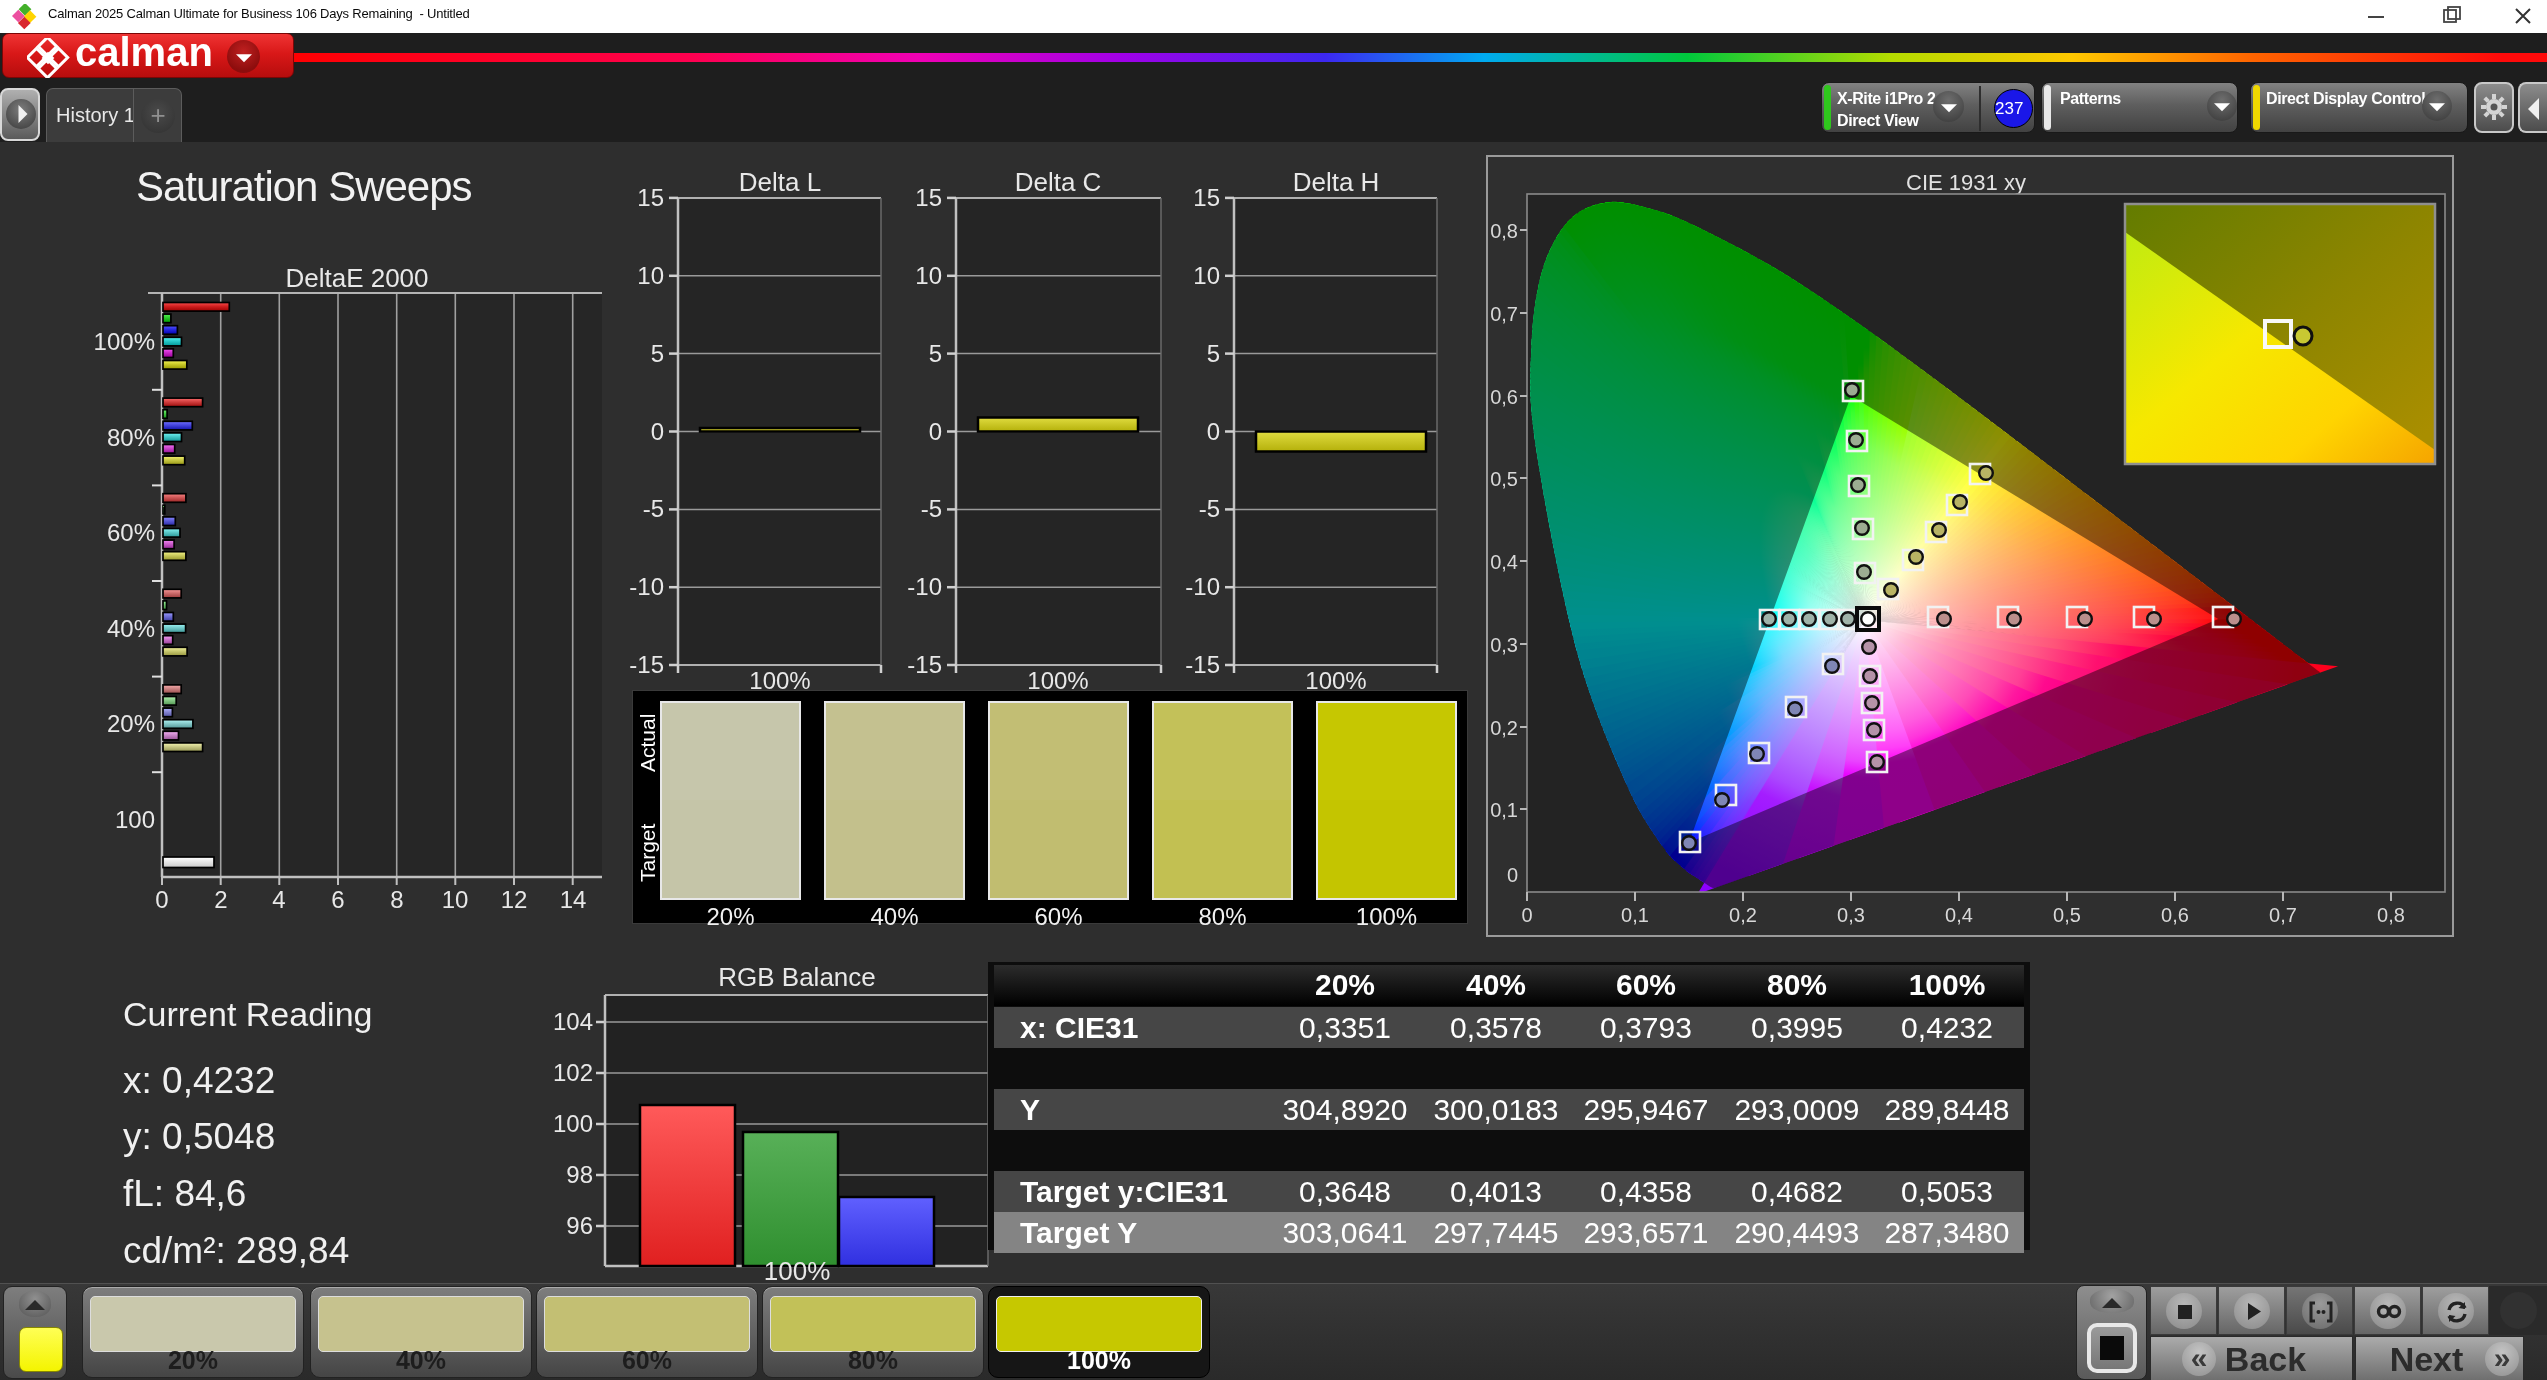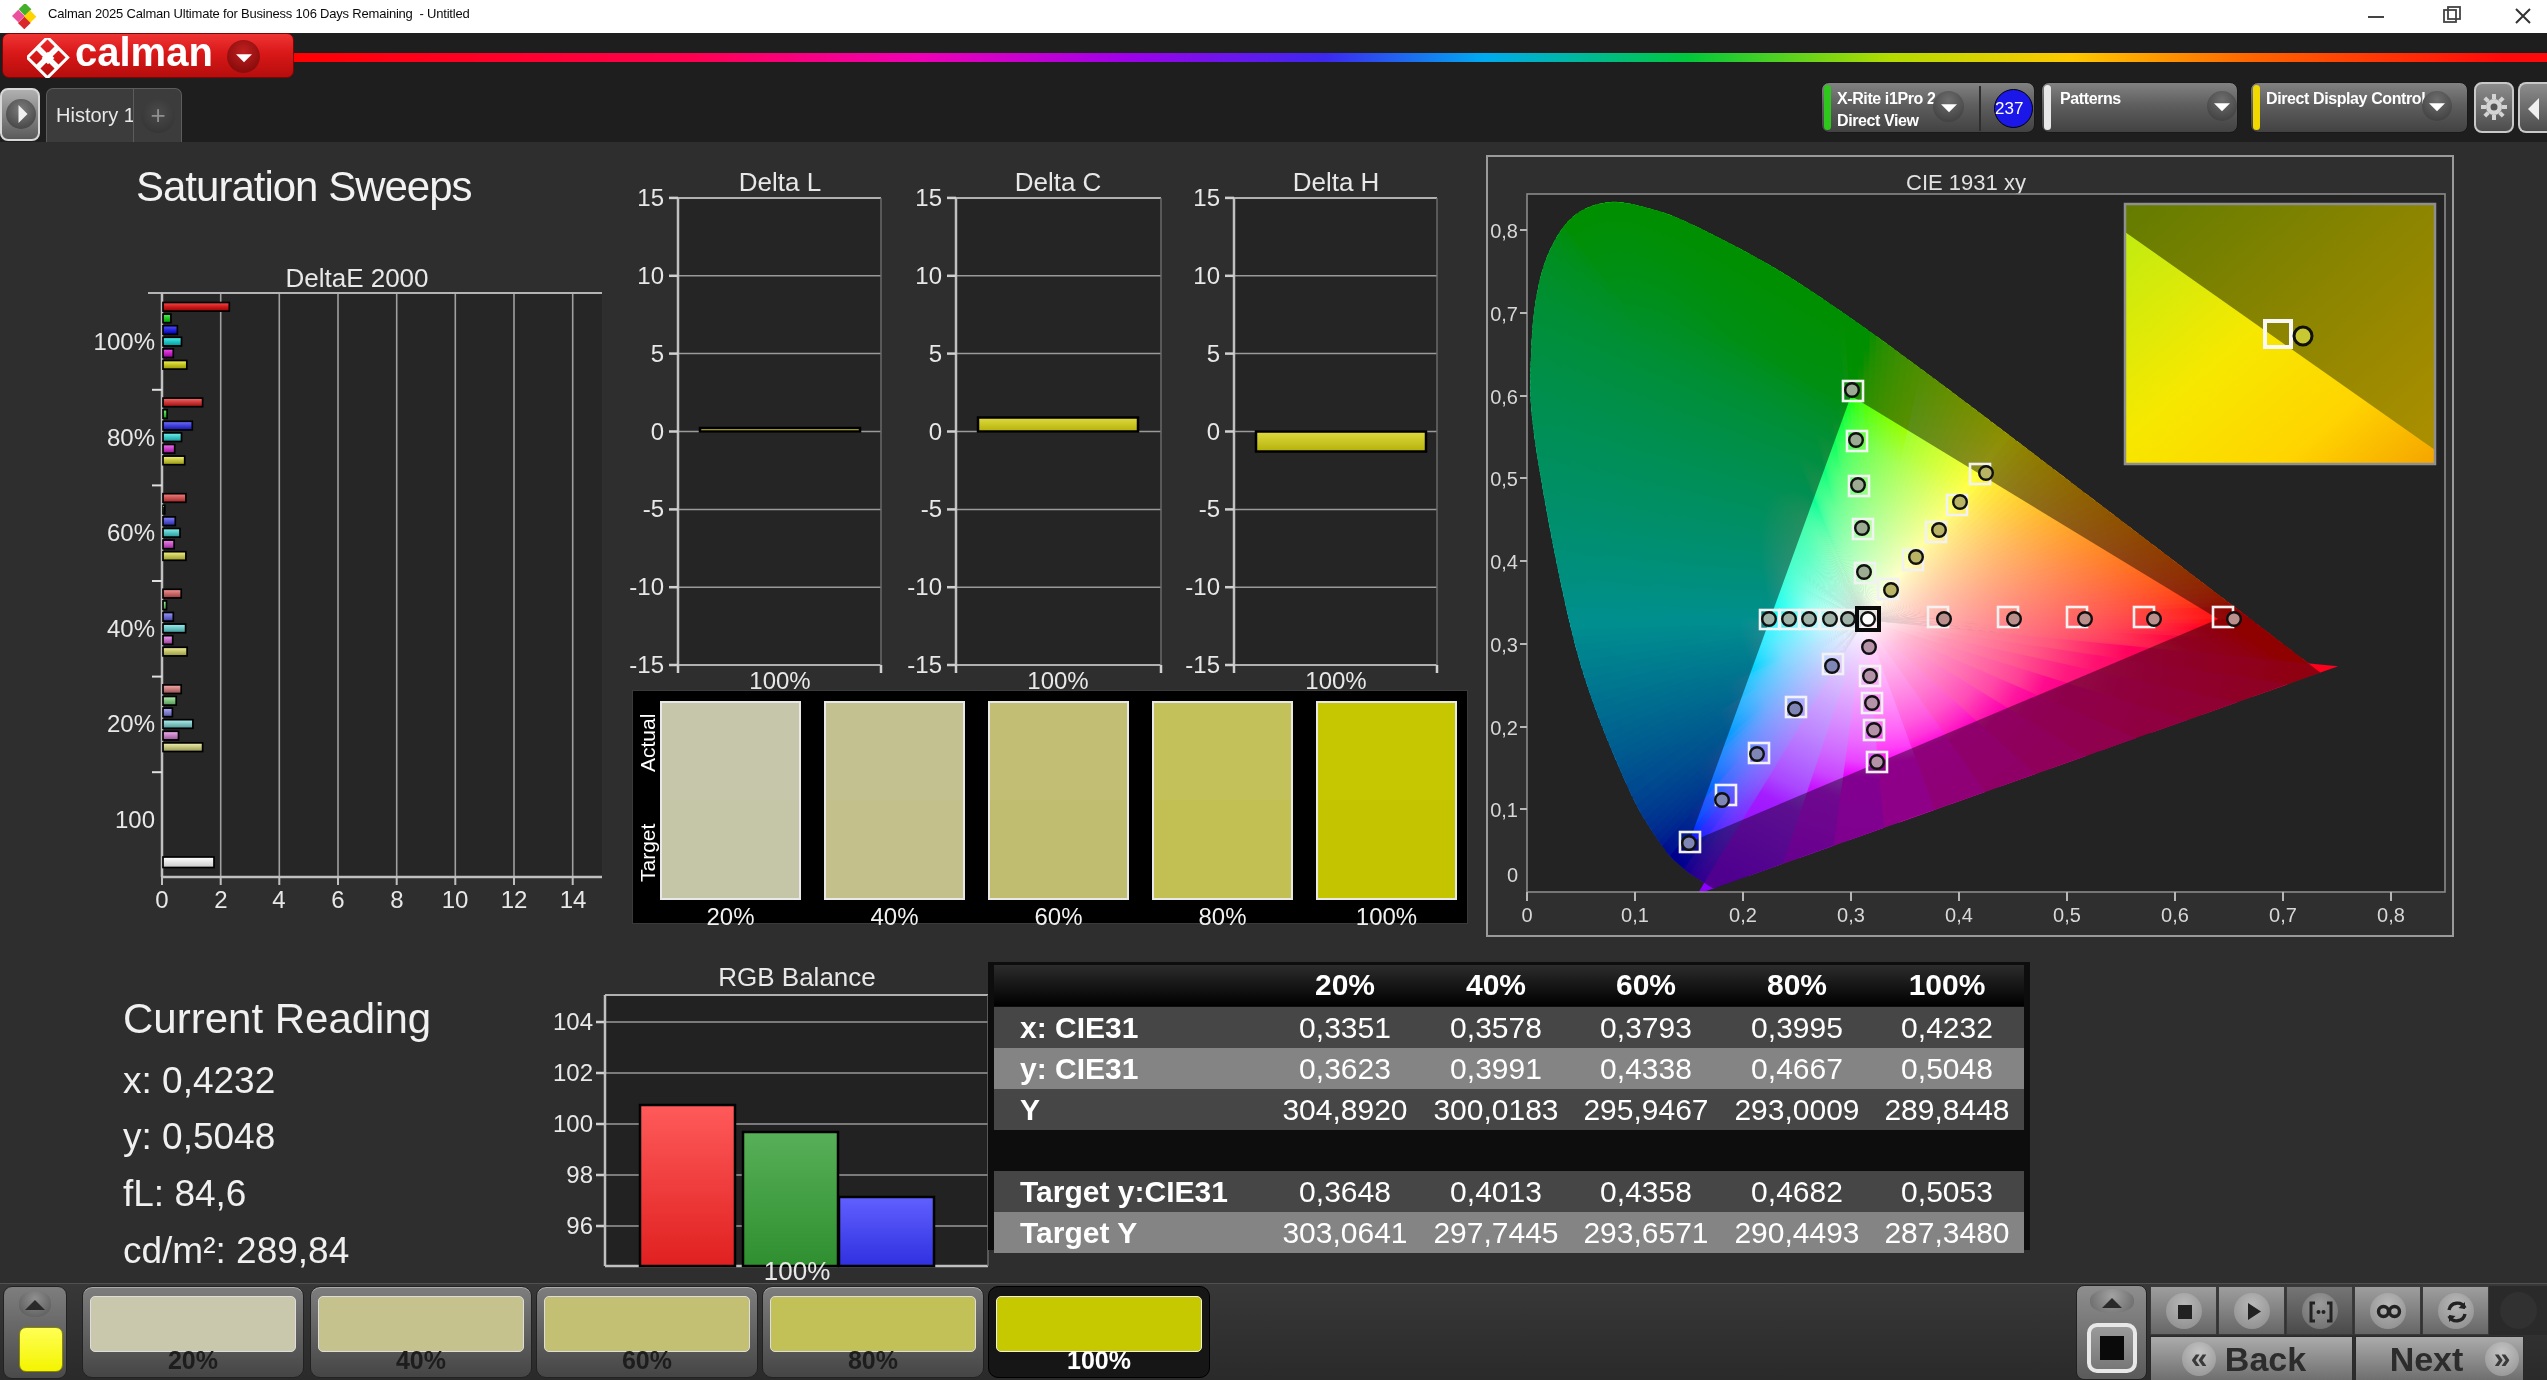--- a/index.html
+++ b/index.html
@@ -3273,49 +3273,41 @@
   <div class="sw" style="left:355px;background:linear-gradient(#c2be74 50%,#c1bd70 50%)"></div>
   <div class="sw" style="left:519px;background:linear-gradient(#c3c159 50%,#c2c052 50%)"></div>
   <div class="sw" style="left:683px;background:linear-gradient(#c6c701 50%,#c4c500 50%)"></div>
   <div class="lab" style="left:27px">20%</div>
   <div class="lab" style="left:191px">40%</div>
   <div class="lab" style="left:355px">60%</div>
   <div class="lab" style="left:519px">80%</div>
   <div class="lab" style="left:683px">100%</div>
 </div>
 
-<div id="cur" style="top:995px;font-size:42px">Current Reading</div>
+<div id="cur" style="top:995px;font-size:34px">Current Reading</div>
 <div class="curline" style="top:1060px">x: 0,4232</div>
 <div class="curline" style="top:1116px">y: 0,5048</div>
 <div class="curline" style="top:1173px">fL: 84,6</div>
 <div class="curline" style="top:1230px">cd/m²: 289,84</div>
 
 <div id="tbl">
   <div class="trow" style="top:0;background:linear-gradient(#2c2c2c,#000)">
     <div class="th" style="left:276px">20%</div>
       <div class="th" style="left:427px">40%</div>
     <div class="th" style="left:577px">60%</div>
       <div class="th" style="left:728px">80%</div>
     <div class="th" style="left:878px">100%</div>
   </div>
   <div class="trow" style="top:42px;background:#464646">
       <div class="rl">x: CIE31</div>
     <div class="tv" style="left:276px">0,3351</div>
       <div class="tv" style="left:427px">0,3578</div>
     <div class="tv" style="left:577px">0,3793</div>
       <div class="tv" style="left:728px">0,3995</div>
     <div class="tv" style="left:878px">0,4232</div>
-    </div>
-  <div class="trow" style="top:83px;background:#848484">
-      <div class="rl">y: CIE31</div>
-    <div class="tv" style="left:276px">0,3623</div>
-      <div class="tv" style="left:427px">0,3991</div>
-    <div class="tv" style="left:577px">0,4338</div>
-      <div class="tv" style="left:728px">0,4667</div>
-    <div class="tv" style="left:878px">0,5048</div>
     </div>
   <div class="trow" style="top:124px;background:#464646">
       <div class="rl">Y</div>
     <div class="tv" style="left:276px">304,8920</div>
       <div class="tv" style="left:427px">300,0183</div>
     <div class="tv" style="left:577px">295,9467</div>
       <div class="tv" style="left:728px">293,0009</div>
     <div class="tv" style="left:878px">289,8448</div>
     </div>
   <div class="trow" style="top:206px;background:#464646">

